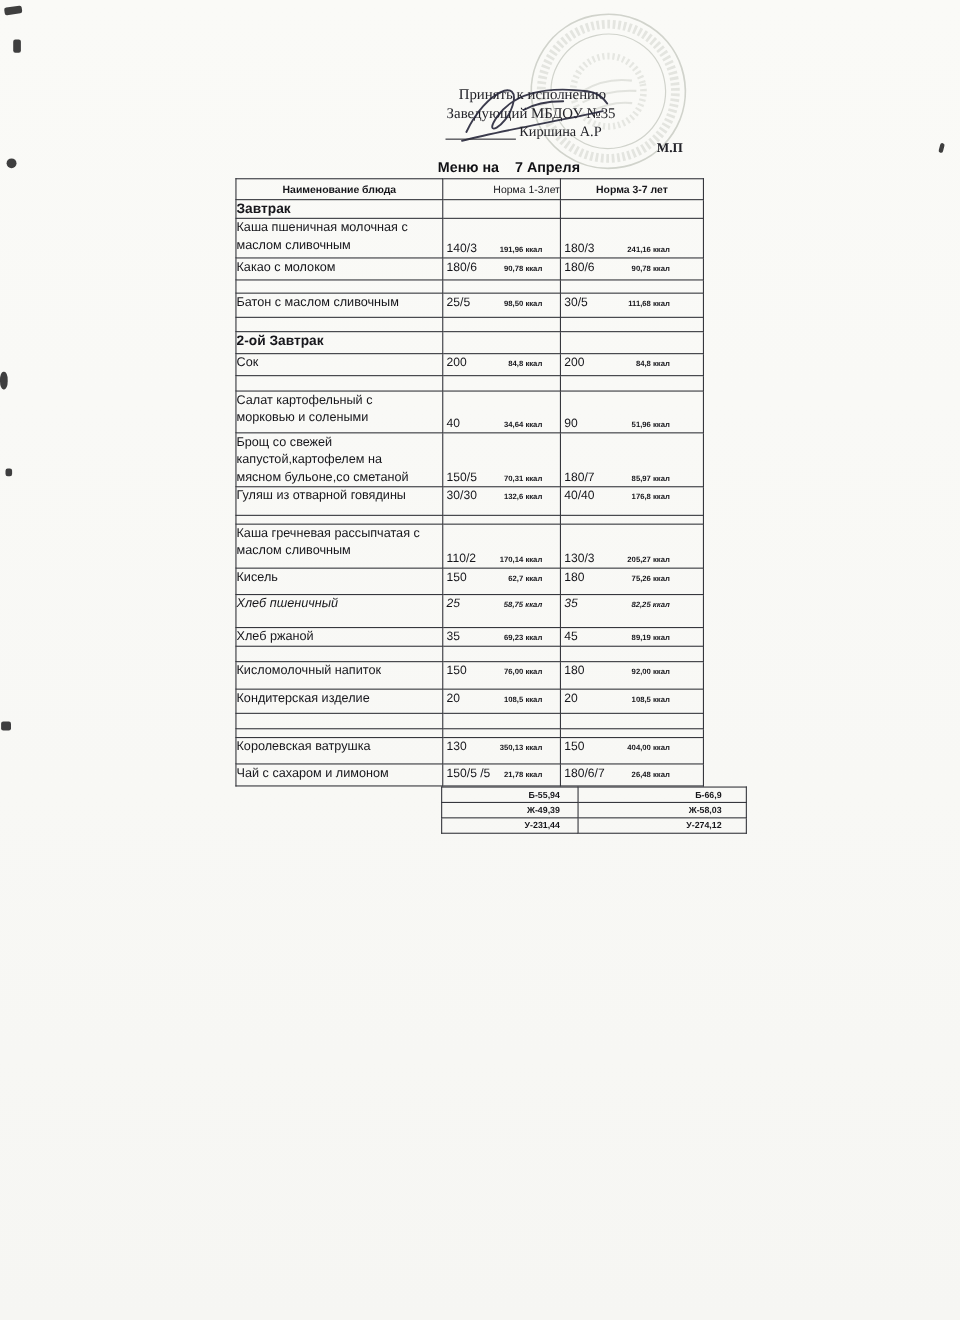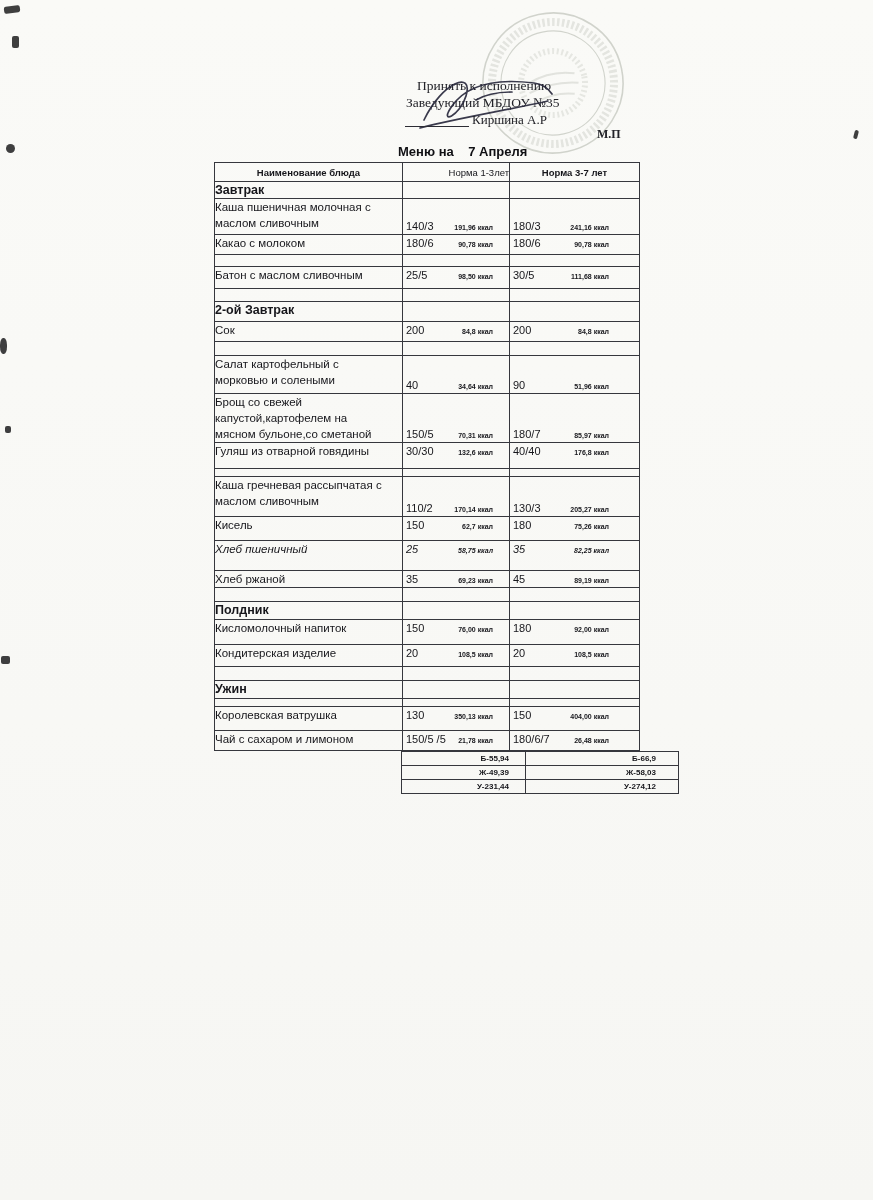--- a/index.html
+++ b/index.html
@@ -311,25 +311,20 @@
                 <span class="portion">45</span>
                 <span class="kcal">89,19 ккал</span>
               </div>
             </td>
           </tr>
           <tr style="height: 14px;">
             <td class="name"></td>
             <td class="norm"></td>
             <td class="norm n2"></td>
           </tr>
-          <tr style="height: 18px;">
-            <td class="name sec">Полдник</td>
-            <td class="norm"></td>
-            <td class="norm n2"></td>
-          </tr>
           <tr style="height: 25px;">
             <td class="name">
               <div>Кисломолочный напиток</div>
             </td>
             <td class="norm">
               <div class="nwrap">
                 <span class="portion">150</span>
                 <span class="kcal">76,00 ккал</span>
               </div>
             </td>
@@ -352,25 +347,20 @@
             </td>
             <td class="norm n2">
               <div class="nwrap">
                 <span class="portion">20</span>
                 <span class="kcal">108,5 ккал</span>
               </div>
             </td>
           </tr>
           <tr style="height: 14px;">
             <td class="name"></td>
-            <td class="norm"></td>
-            <td class="norm n2"></td>
-          </tr>
-          <tr style="height: 18px;">
-            <td class="name sec">Ужин</td>
             <td class="norm"></td>
             <td class="norm n2"></td>
           </tr>
           <tr style="height: 8px;">
             <td class="name"></td>
             <td class="norm"></td>
             <td class="norm n2"></td>
           </tr>
           <tr style="height: 24px;">
             <td class="name">

